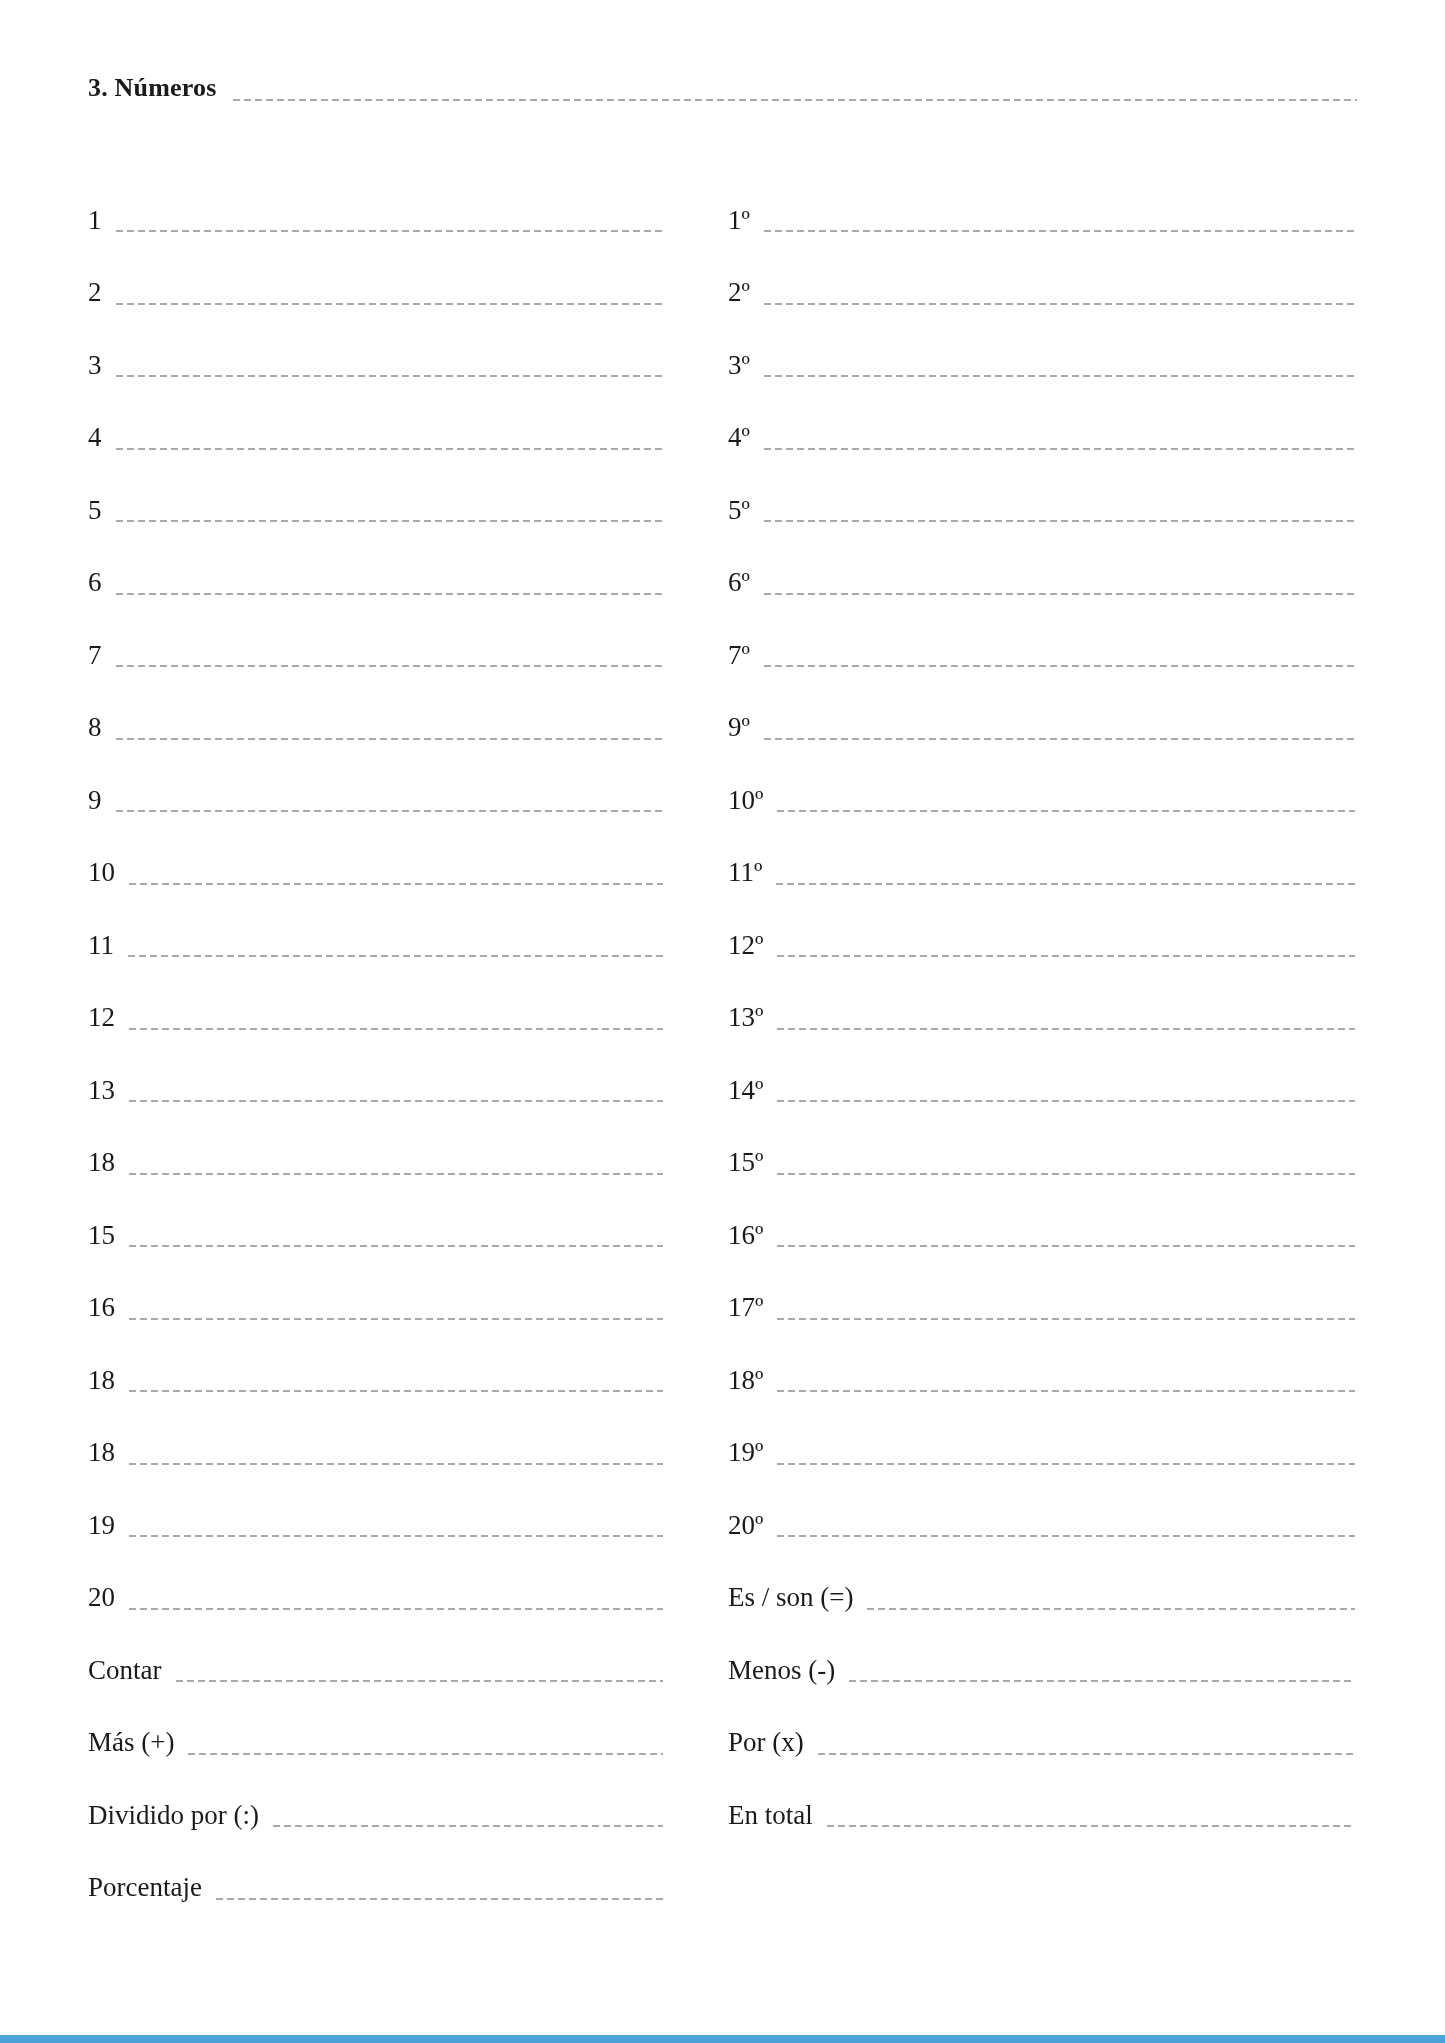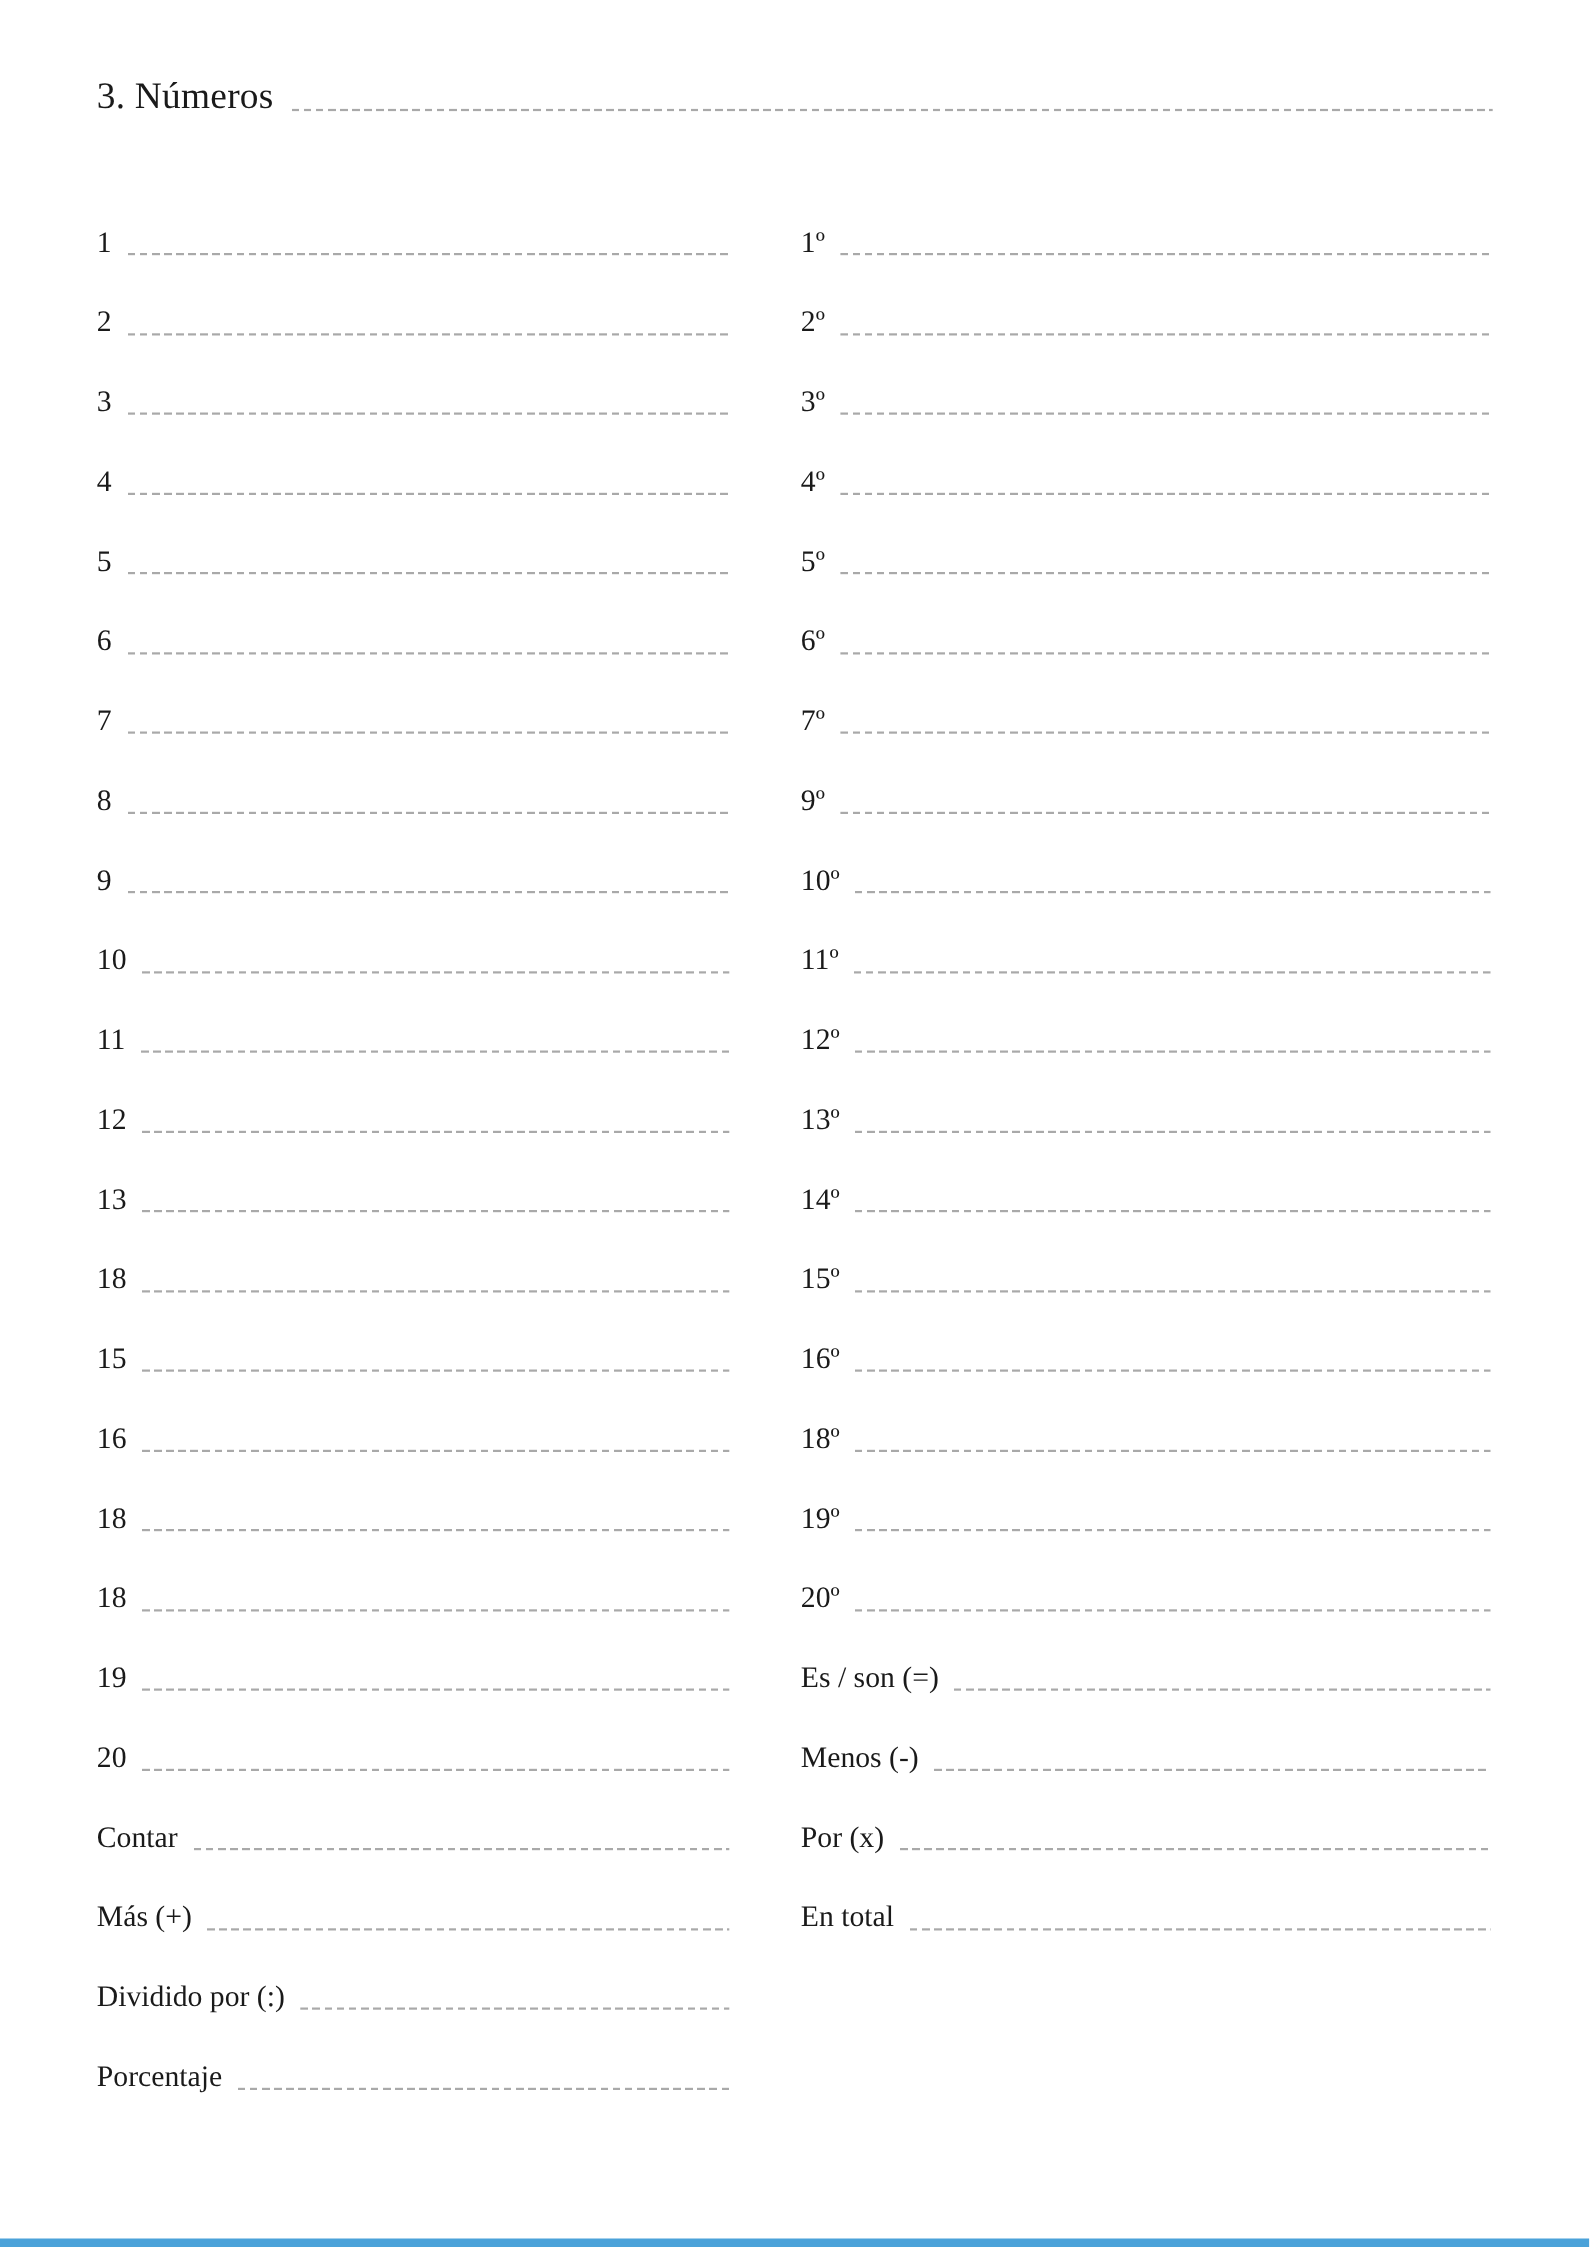--- a/index.html
+++ b/index.html
@@ -16,22 +16,22 @@
   .title-row {
     position: absolute;
     top: 62px;
     left: 88px;
     width: 1269px;
     display: flex;
     align-items: center;
     height: 52px;
   }
   .page-title {
-    font-size: 34px;
-    font-weight: normal;
+    font-size: 26px;
+    font-weight: bold;
     letter-spacing: 0.2px;
     white-space: nowrap;
   }
   .dash-line {
     flex: 1;
     height: 2px;
     margin-left: 16px;
     background-image: repeating-linear-gradient(
       to right, #a9a9a9 0px, #a9a9a9 7px, transparent 7px, transparent 11px);
     position: relative;
@@ -271,20 +271,24 @@
     <div class="vocab-row">
       <span class="row-label">15º</span>
       <span class="dash-line"></span>
     </div>
 
     <div class="vocab-row">
       <span class="row-label">16º</span>
       <span class="dash-line"></span>
     </div>
 
+    <div class="vocab-row">
+      <span class="row-label">17º</span>
+      <span class="dash-line"></span>
+    </div>
 
     <div class="vocab-row">
       <span class="row-label">18º</span>
       <span class="dash-line"></span>
     </div>
 
     <div class="vocab-row">
       <span class="row-label">19º</span>
       <span class="dash-line"></span>
     </div>

